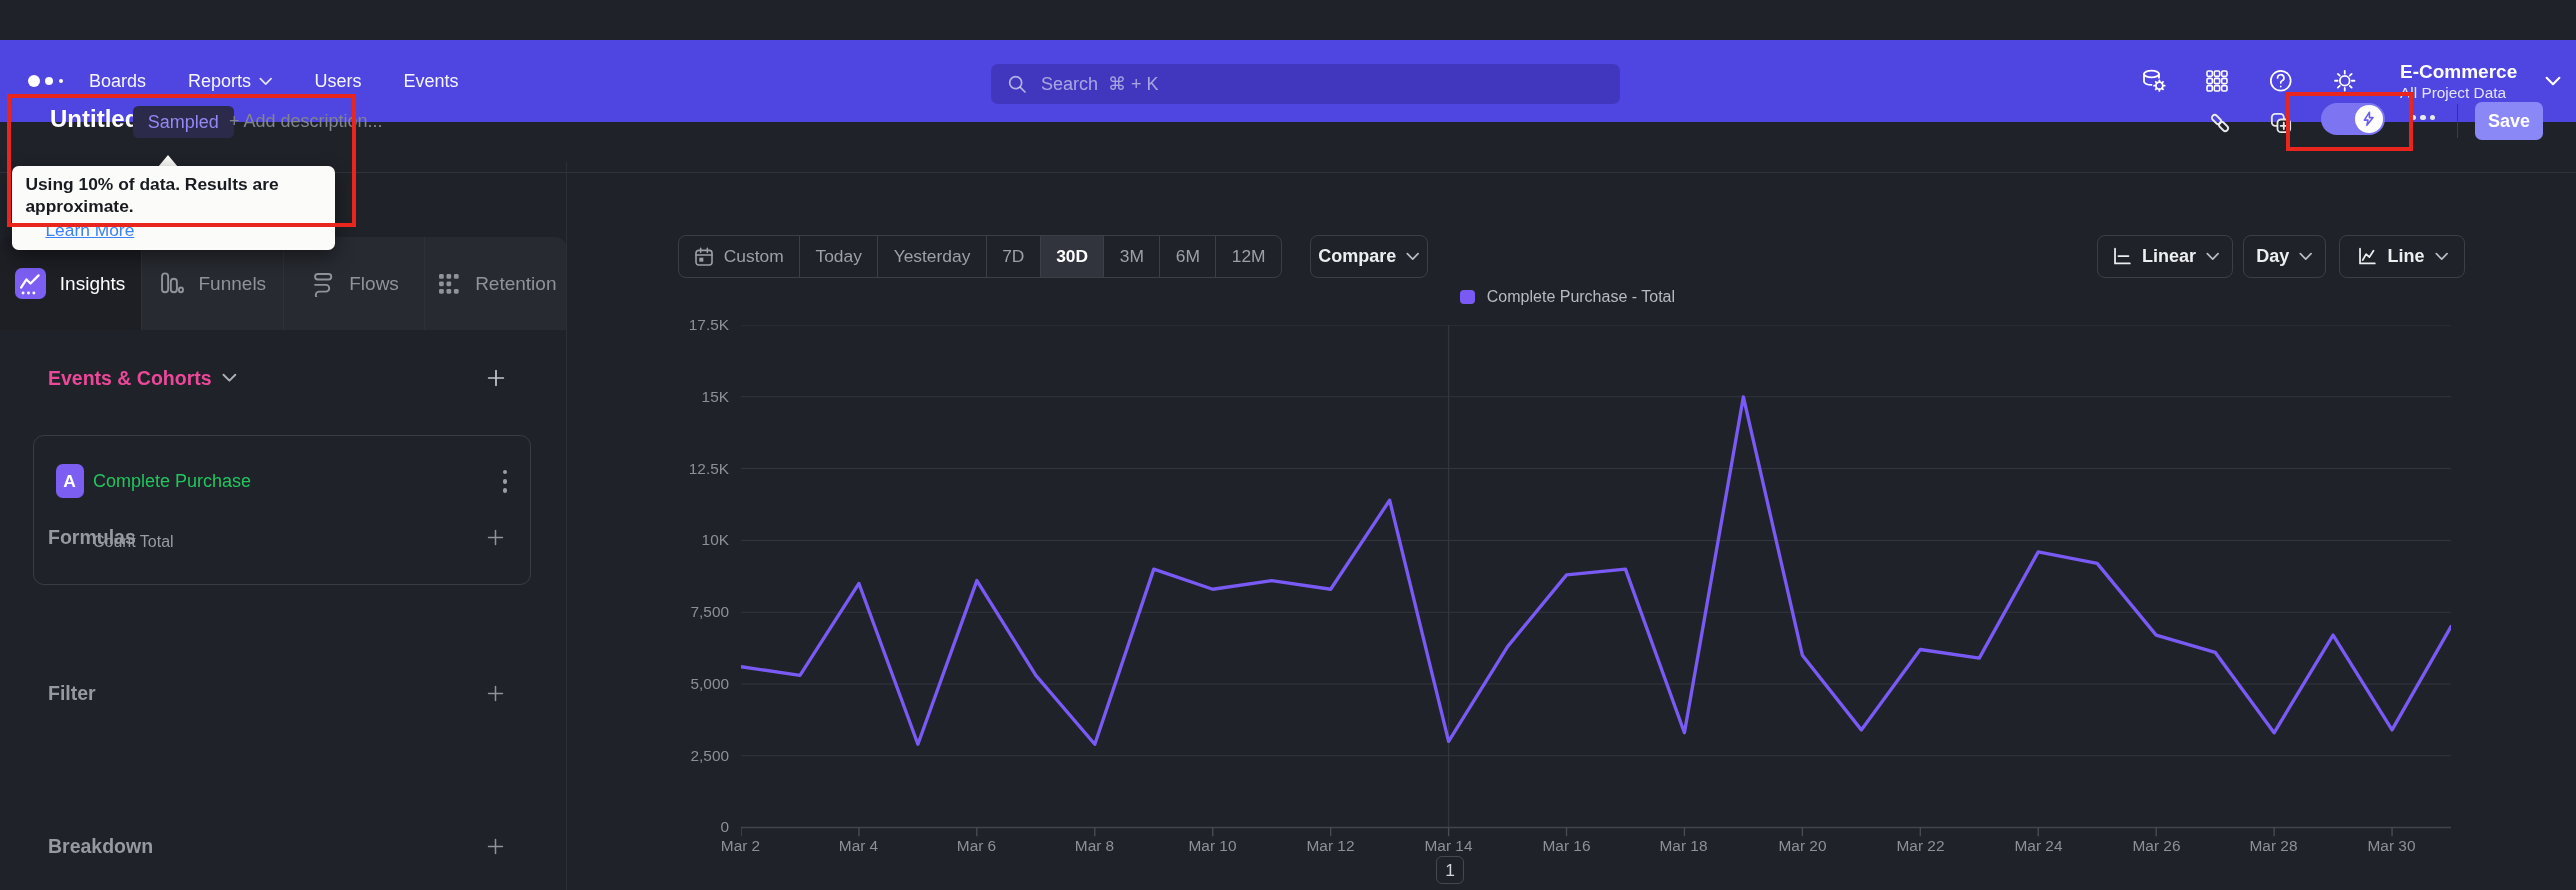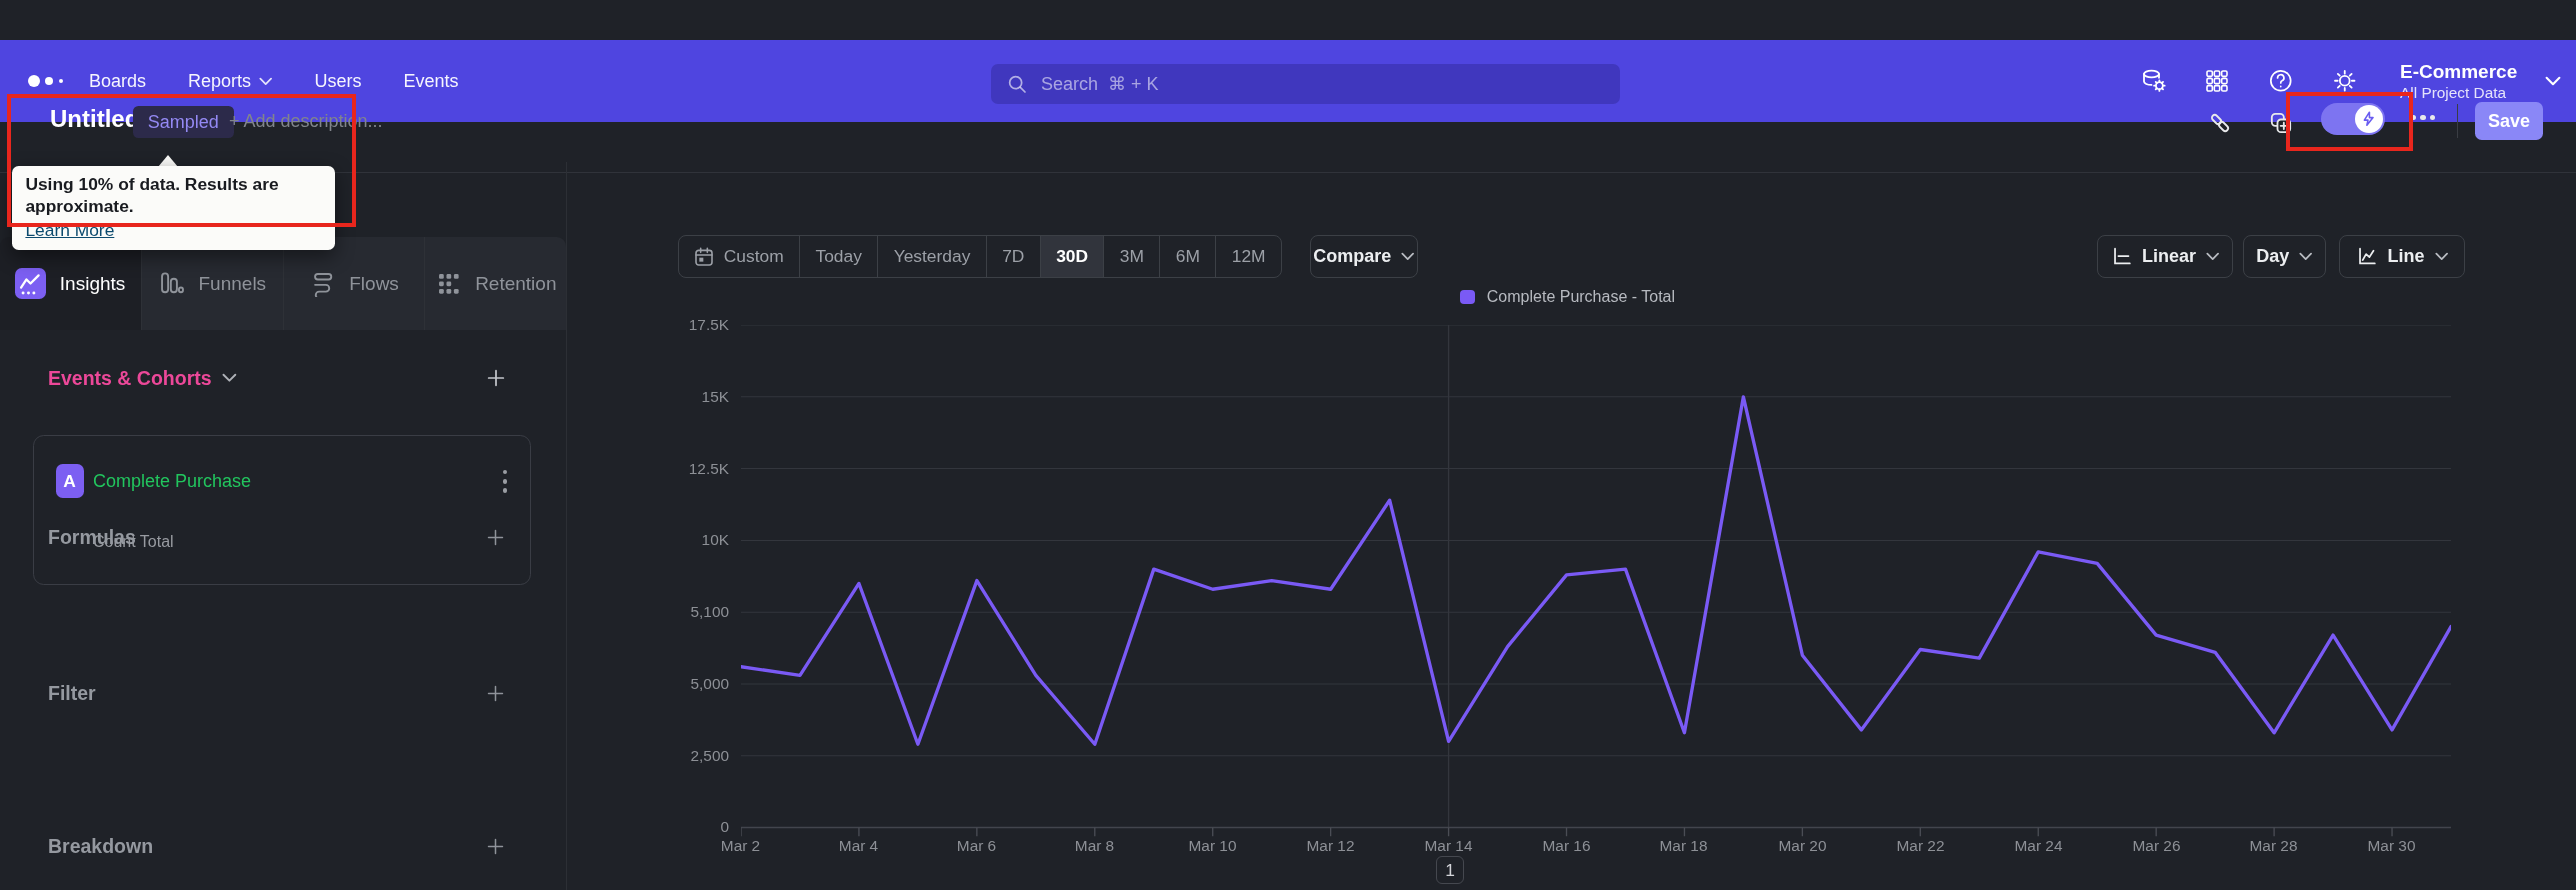--- a/index.html
+++ b/index.html
@@ -44,21 +44,21 @@
   .trow-divider { position:absolute; left:2457px; top:21.5px; width:1.3px; height:34px; background:#3a3d44; }
   .save-btn { position:absolute; left:2475px; top:20px; width:68px; height:38px; background:#8a87f7; border:none; border-radius:6.7px;
     color:#ffffff; font-size:18px; font-weight:700; font-family:inherit; cursor:pointer; }
 
   
   .tooltip { position:absolute; left:12px; top:166px; width:323px; background:#fbfbf9; border-radius:6.7px;
     padding:8px 13.4px 9.4px; box-sizing:border-box; box-shadow:0 6.7px 19px rgba(0,0,0,0.45); z-index:6; }
   .tooltip-caret { position:absolute; left:158px; top:155px; width:0; height:0; z-index:6;
     border-left:10px solid transparent; border-right:10px solid transparent; border-bottom:12px solid #fbfbf9; }
   .tooltip-text { font-size:17.4px; font-weight:700; color:#191b20; line-height:21.5px; }
-  .tooltip-link { display:inline-block; margin-top:2.7px; font-size:17.4px; color:#0c4a6e; text-decoration:underline; cursor:pointer; }
+  .tooltip-link { display:inline-block; margin-top:2.7px; font-size:17.4px; color:#3b82f6; text-decoration:underline; cursor:pointer;margin-left:20px; }
 
   
   .annot { position:absolute; border:4px solid #e8261d; box-sizing:border-box; z-index:7; pointer-events:none; }
   .annot-1 { left:6.7px; top:94px; width:349px; height:133px; }
   .annot-2 { left:2286px; top:92px; width:127px; height:59px; }
 
   
   .tabs { position:absolute; left:0; top:237px; width:566px; height:93px; display:flex; }
   .tab { flex:1; display:flex; align-items:center; justify-content:center; gap:13.4px; background:#272a31;
     border-right:1.3px solid #2e3137; color:#8f939a; font-size:19px; font-weight:500; cursor:pointer; box-sizing:border-box; }
@@ -349,21 +349,21 @@
       <div class="seg">
         <span>3M</span>
       </div>
       <div class="seg">
         <span>6M</span>
       </div>
       <div class="seg">
         <span>12M</span>
       </div>
     </div>
-  <div class="ctl-btn" style="left:1310px; width:108px;">
+  <div class="ctl-btn" style="left:1310px; width:118px;">
     <span>Compare</span>
     <svg class="chev" width="13.4" height="8.7" viewBox="0 0 20 12" fill="none" stroke="currentColor" stroke-width="2.6" stroke-linecap="round" stroke-linejoin="round">
         <polyline points="2,2 10,10 18,2"></polyline>
       </svg>
   </div>
 
   <div class="ctl-btn" style="left:2097px; width:136px;">
     <svg width="21.5" height="21.5" viewBox="0 0 32 32" fill="none" stroke="#eceef0" stroke-width="2.6" stroke-linecap="round">
         <path d="M6 4 V26 H28 M11 15 H26"></path>
       </svg>
@@ -420,21 +420,21 @@
         <line x1="2109.5172413793102" y1="749" x2="2109.5172413793102" y2="762" stroke="#4a4d55" stroke-width="2"></line>
         <line x1="2285.310344827586" y1="749" x2="2285.310344827586" y2="762" stroke="#4a4d55" stroke-width="2"></line>
         <line x1="2461.1034482758623" y1="749" x2="2461.1034482758623" y2="762" stroke="#4a4d55" stroke-width="2"></line>
         <polyline points="0.0,509.3 87.9,522.2 175.8,385.2 263.7,624.9 351.6,380.9 439.5,522.2 527.4,624.9 615.3,363.8 703.2,393.8 791.1,380.9 879.0,393.8 966.9,261.1 1054.8,620.6 1142.7,479.4 1230.6,372.4 1318.4,363.8 1406.3,607.8 1494.2,107.0 1582.1,492.2 1670.0,603.5 1757.9,483.6 1845.8,496.5 1933.7,338.1 2021.6,355.2 2109.5,462.2 2197.4,487.9 2285.3,607.8 2373.2,462.2 2461.1,603.5 2549.0,449.4" fill="none" stroke="#7a5af5" stroke-width="5" stroke-linejoin="round" stroke-linecap="round"></polyline>
       </svg>
   </div>
   <div id="y-labels">
       <div class="ylab" style="top:818px">0</div>
       <div class="ylab" style="top:747px">2,500</div>
       <div class="ylab" style="top:675px">5,000</div>
-      <div class="ylab" style="top:603px">5,100</div>
+      <div class="ylab" style="top:603px">7,500</div>
       <div class="ylab" style="top:531px">10K</div>
       <div class="ylab" style="top:460px">12.5K</div>
       <div class="ylab" style="top:388px">15K</div>
       <div class="ylab" style="top:316px">17.5K</div>
     </div>
   <div id="x-labels">
       <div class="xlab" style="left:690px">Mar 2</div>
       <div class="xlab" style="left:808px">Mar 4</div>
       <div class="xlab" style="left:926px">Mar 6</div>
       <div class="xlab" style="left:1044px">Mar 8</div>

